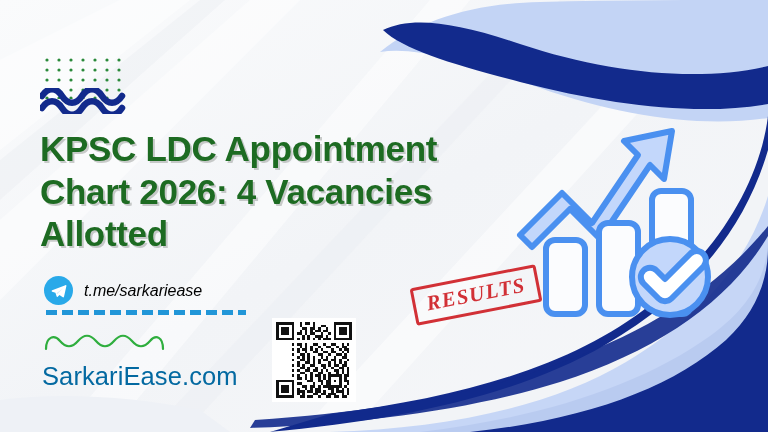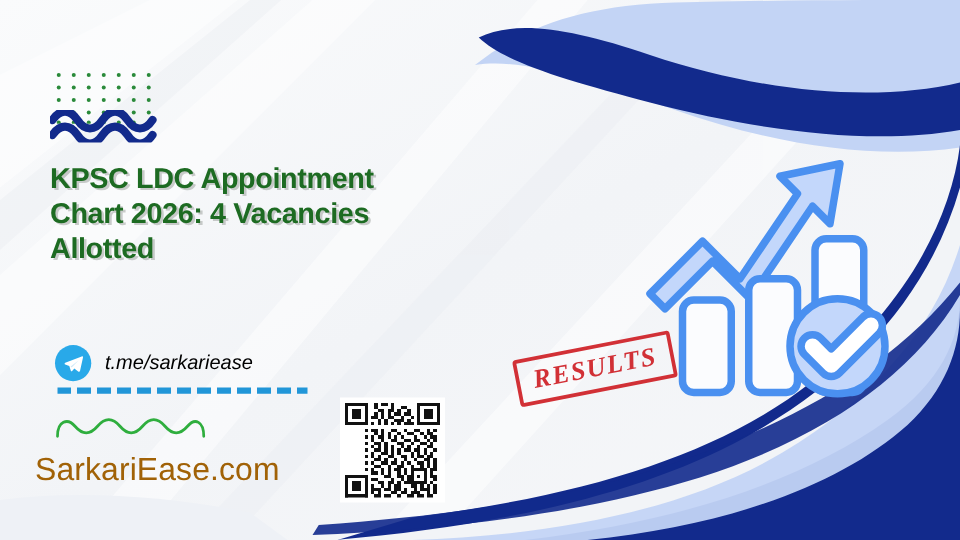--- a/index.html
+++ b/index.html
@@ -20,21 +20,21 @@
     inset: 0;
     width: 768px;
     height: 432px;
   }
   
   #title {
     position: absolute;
     left: 40px;
     top: 128px;
     width: 480px;
-    font-size: 23px;
+    font-size: 35px;
     font-weight: bold;
     line-height: 1.22;
     letter-spacing: -0.3px;
     color: #1d6b22;
     text-shadow: 2px 2px 0 rgba(120,125,120,0.38);
     white-space: pre-line;
   }
   
   #telegram-row {
     position: absolute;
@@ -71,24 +71,24 @@
   #green-wave {
     position: absolute;
     left: 44px;
     top: 331px;
     width: 122px;
     height: 22px;
   }
   
   #brand-name {
     position: absolute;
-    left: 28px;
+    left: 42px;
     top: 362px;
     font-size: 25.5px;
-    color: #a16207;
+    color: #0369a1;
     letter-spacing: 0.1px;
   }
   
   #dot-grid {
     position: absolute;
     left: 44px;
     top: 57px;
     width: 78px;
     height: 42px;
   }

